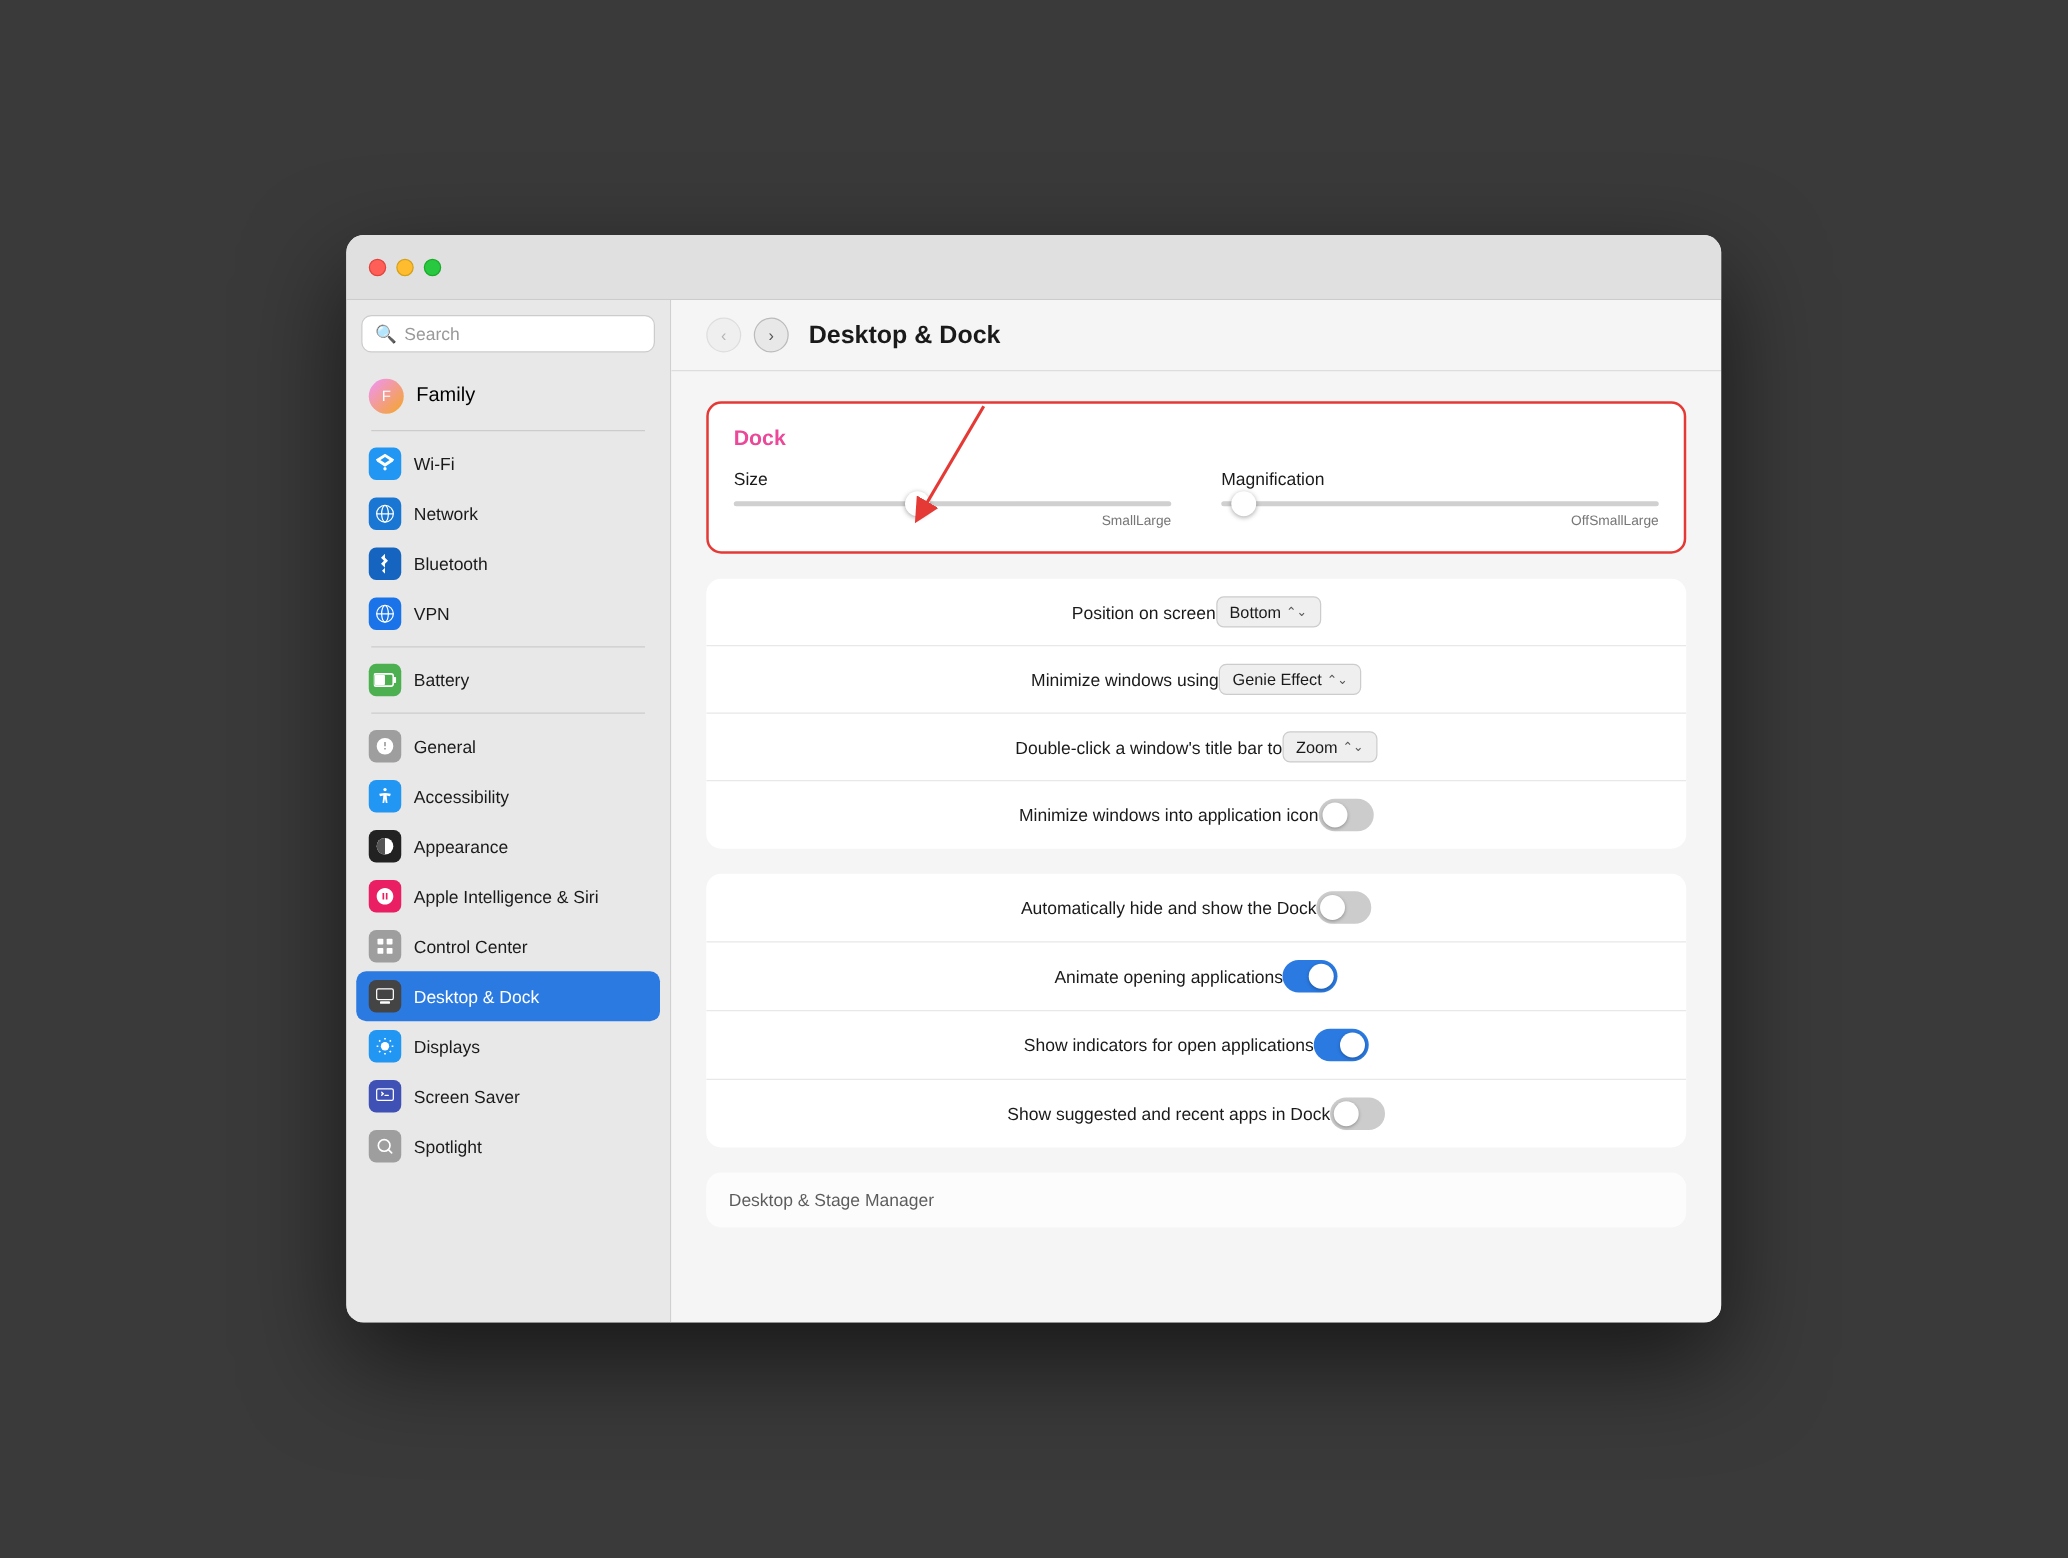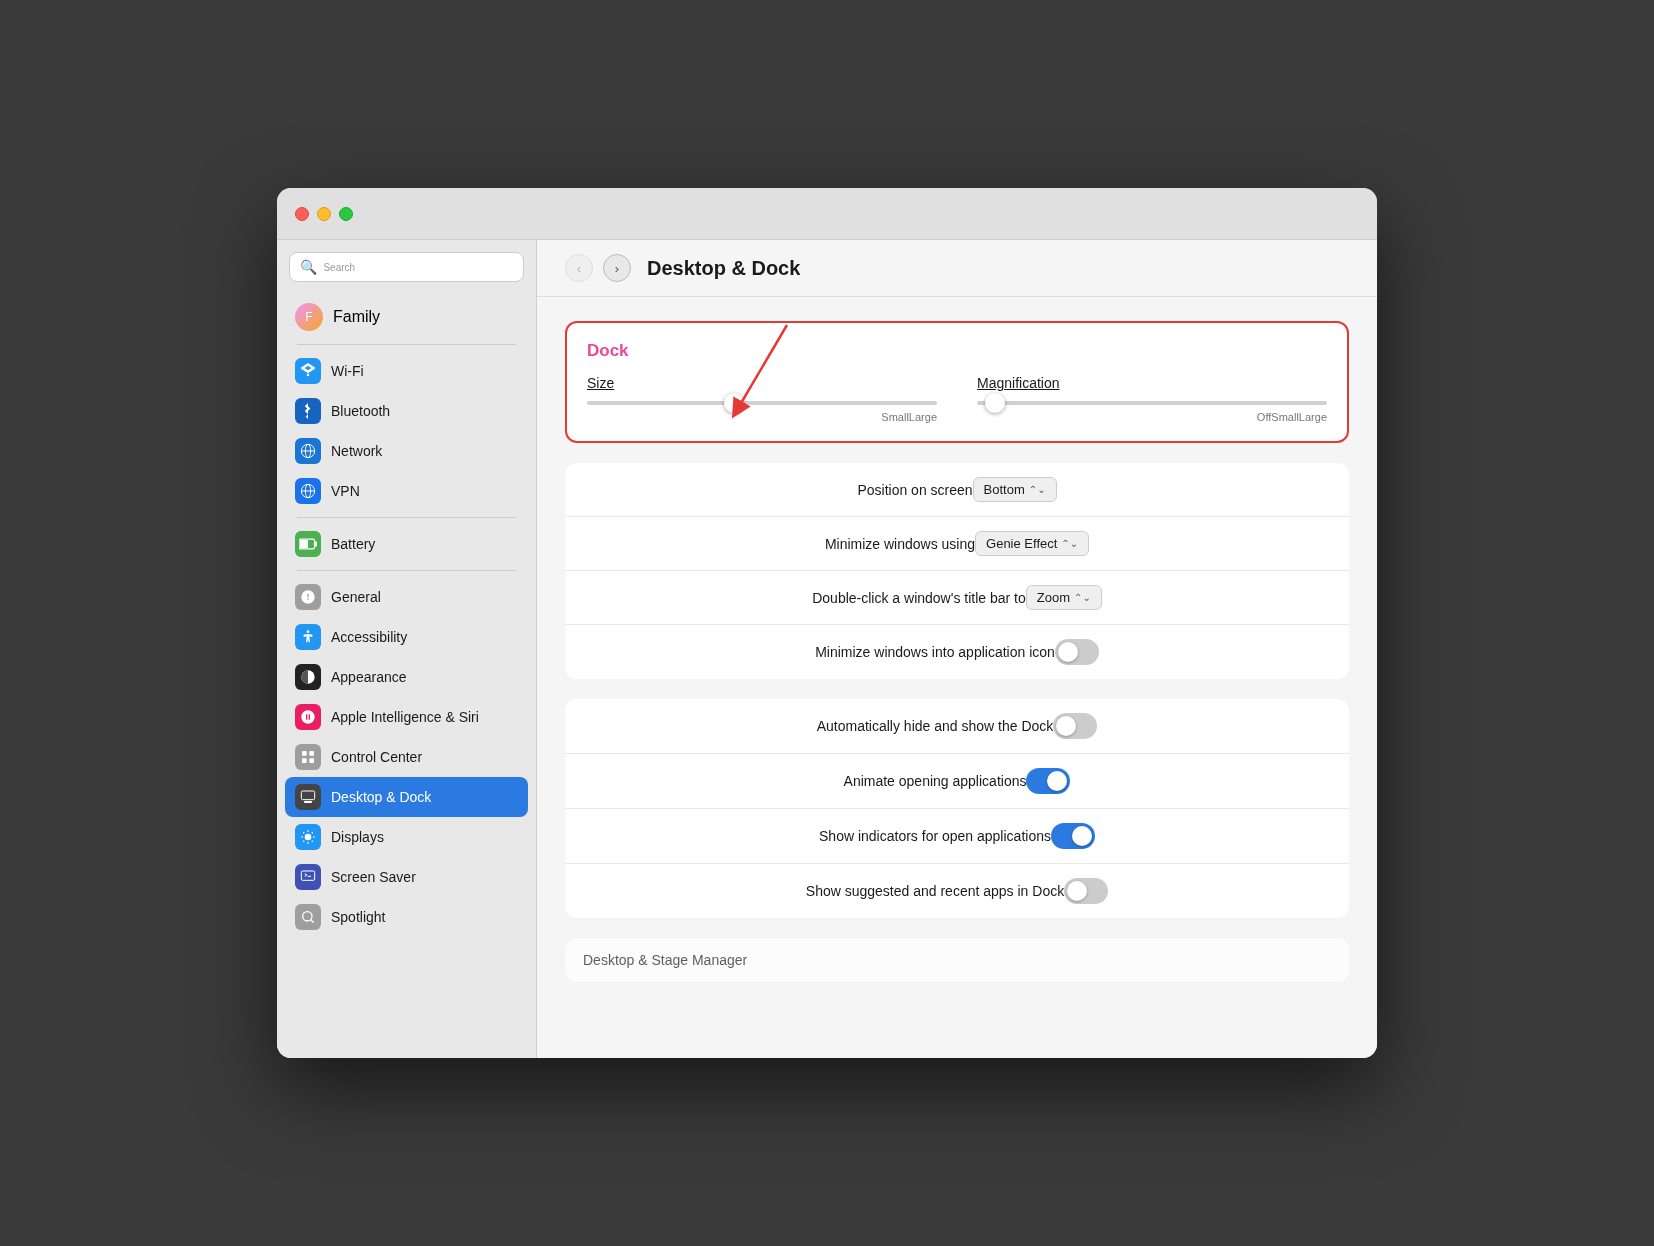--- a/index.html
+++ b/index.html
@@ -65,21 +65,21 @@
       align-items: center;
       padding: 6px 10px;
       gap: 6px;
     }
     .search-icon-svg {
       color: #888;
       font-size: 14px;
     }
     .search-input-text {
       color: #999;
-      font-size: 10px;
+      font-size: 14px;
     }
     .sidebar-section {
       padding: 0 8px;
     }
     .sidebar-item {
       display: flex;
       align-items: center;
       gap: 10px;
       padding: 7px 10px;
       border-radius: 8px;
@@ -199,21 +199,20 @@
       gap: 40px;
     }
     .slider-group {
       flex: 1;
     }
     .slider-label {
       font-size: 14px;
       font-weight: 500;
       margin-bottom: 10px;
       color: #1a1a1a;
-      text-decoration: underline;
     }
     .slider-track-wrap {
       position: relative;
       margin-bottom: 6px;
     }
     .slider-track {
       width: 100%;
       height: 4px;
       background: #d0d0d0;
       border-radius: 2px;
@@ -341,37 +340,37 @@
         <div class="sidebar-item">
           <div class="item-icon icon-wifi">
             <svg width="16" height="16" viewBox="0 0 24 24" fill="white">
                 <path d="M1 7l11-7 11 7-2 3-9-6-9 6zm11 4l7-4.5 2 3-9 6-9-6 2-3zm0 5a2 2 0 100 4 2 2 0 000-4z"></path>
               </svg>
           </div>
           <span class="item-label">Wi-Fi</span>
         </div>
 
         <div class="sidebar-item">
+          <div class="item-icon icon-network">
+            <svg width="16" height="16" viewBox="0 0 24 24" fill="white">
+                <circle cx="12" cy="12" r="10" stroke="white" stroke-width="1.5" fill="none"></circle>
+                <ellipse cx="12" cy="12" rx="4" ry="10" stroke="white" stroke-width="1.5" fill="none"></ellipse>
+                <line x1="2" y1="12" x2="22" y2="12" stroke="white" stroke-width="1.5"></line>
+              </svg>
+          </div>
+          <span class="item-label">Network</span>
+        </div>
+
+        <div class="sidebar-item">
           <div class="item-icon icon-bluetooth">
             <svg width="14" height="16" viewBox="0 0 14 20" fill="white">
                 <path d="M7 0L3 4l3 3-3 3 4 4V10l3-3-3-3V0zm0 14l-3 3 3 3v-6z"></path>
               </svg>
           </div>
           <span class="item-label">Bluetooth</span>
-        </div>
-
-        <div class="sidebar-item">
-          <div class="item-icon icon-network">
-            <svg width="16" height="16" viewBox="0 0 24 24" fill="white">
-                <circle cx="12" cy="12" r="10" stroke="white" stroke-width="1.5" fill="none"></circle>
-                <ellipse cx="12" cy="12" rx="4" ry="10" stroke="white" stroke-width="1.5" fill="none"></ellipse>
-                <line x1="2" y1="12" x2="22" y2="12" stroke="white" stroke-width="1.5"></line>
-              </svg>
-          </div>
-          <span class="item-label">Network</span>
         </div>
 
         <div class="sidebar-item">
           <div class="item-icon icon-vpn">
             <svg width="16" height="16" viewBox="0 0 24 24" fill="white">
                 <circle cx="12" cy="12" r="10" stroke="white" stroke-width="1.5" fill="none"></circle>
                 <ellipse cx="12" cy="12" rx="4" ry="10" stroke="white" stroke-width="1.5" fill="none"></ellipse>
                 <line x1="2" y1="12" x2="22" y2="12" stroke="white" stroke-width="1.5"></line>
               </svg>
           </div>

